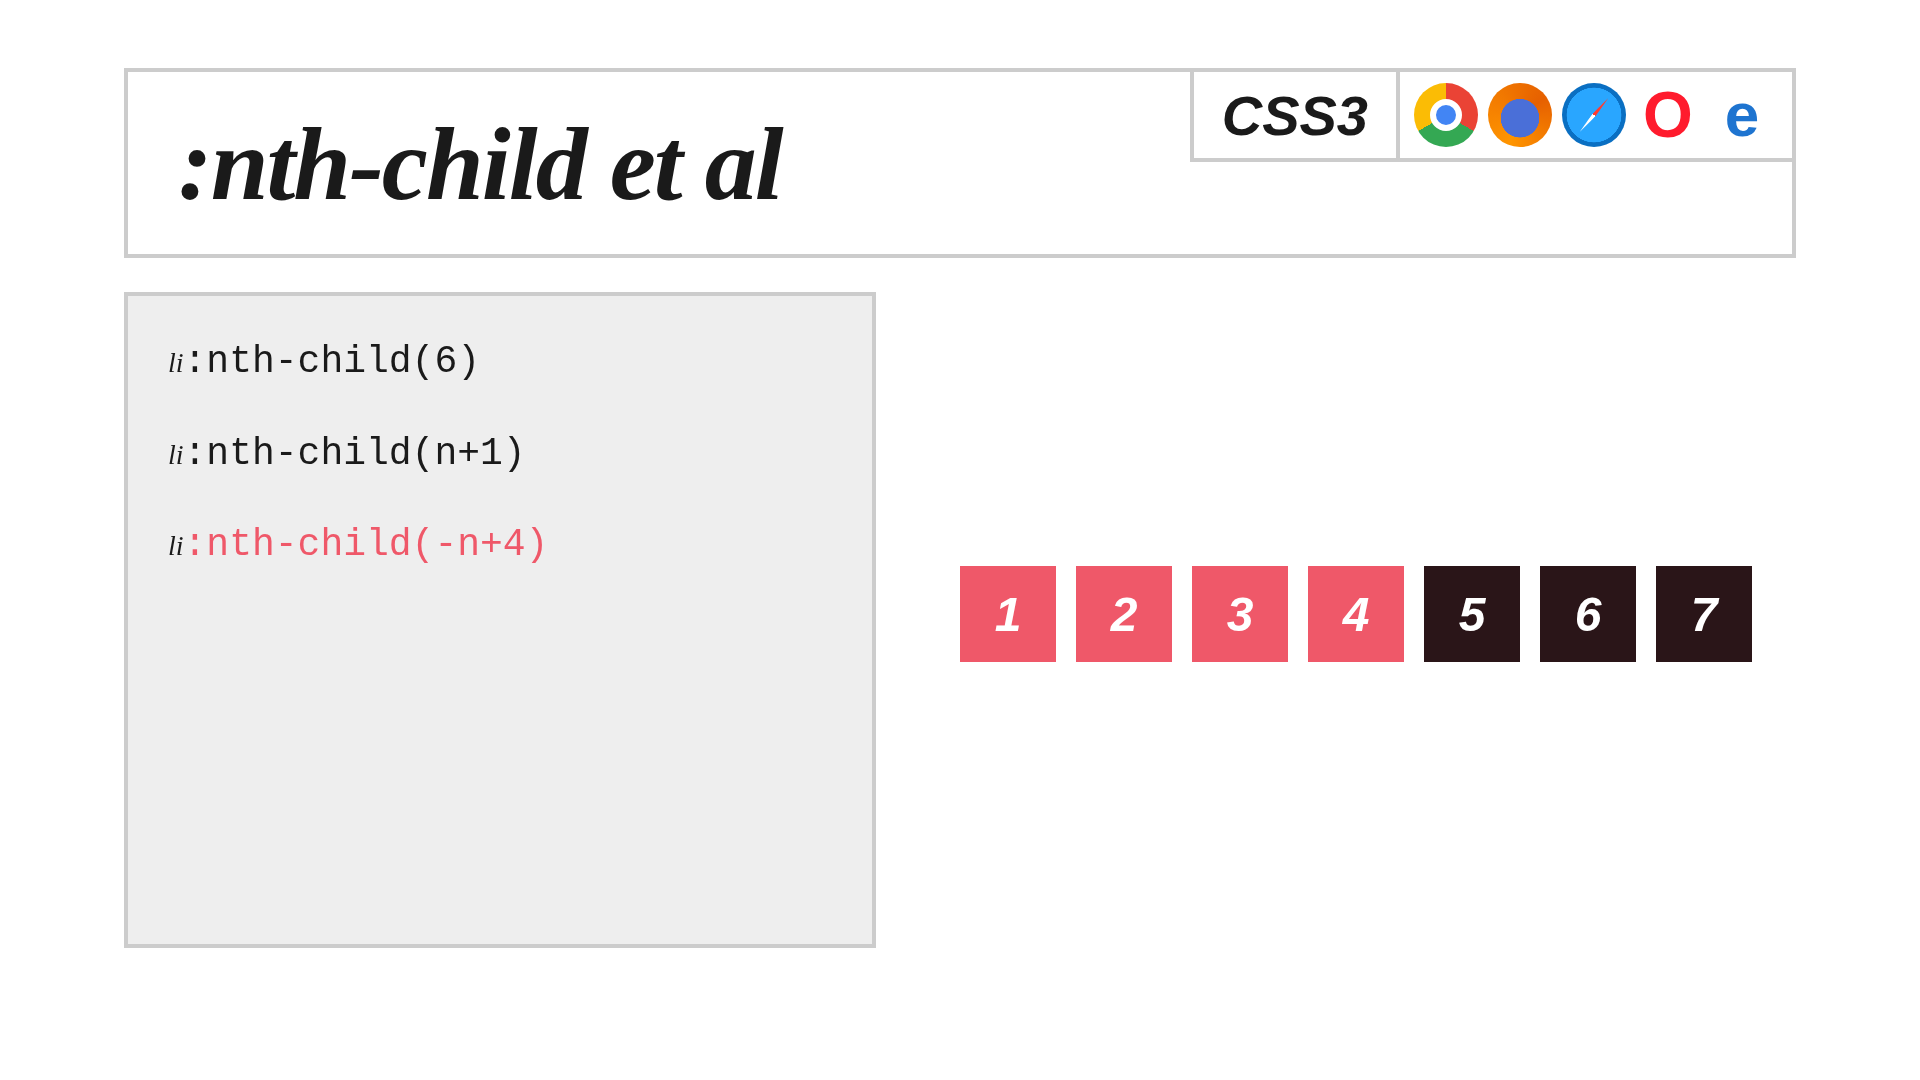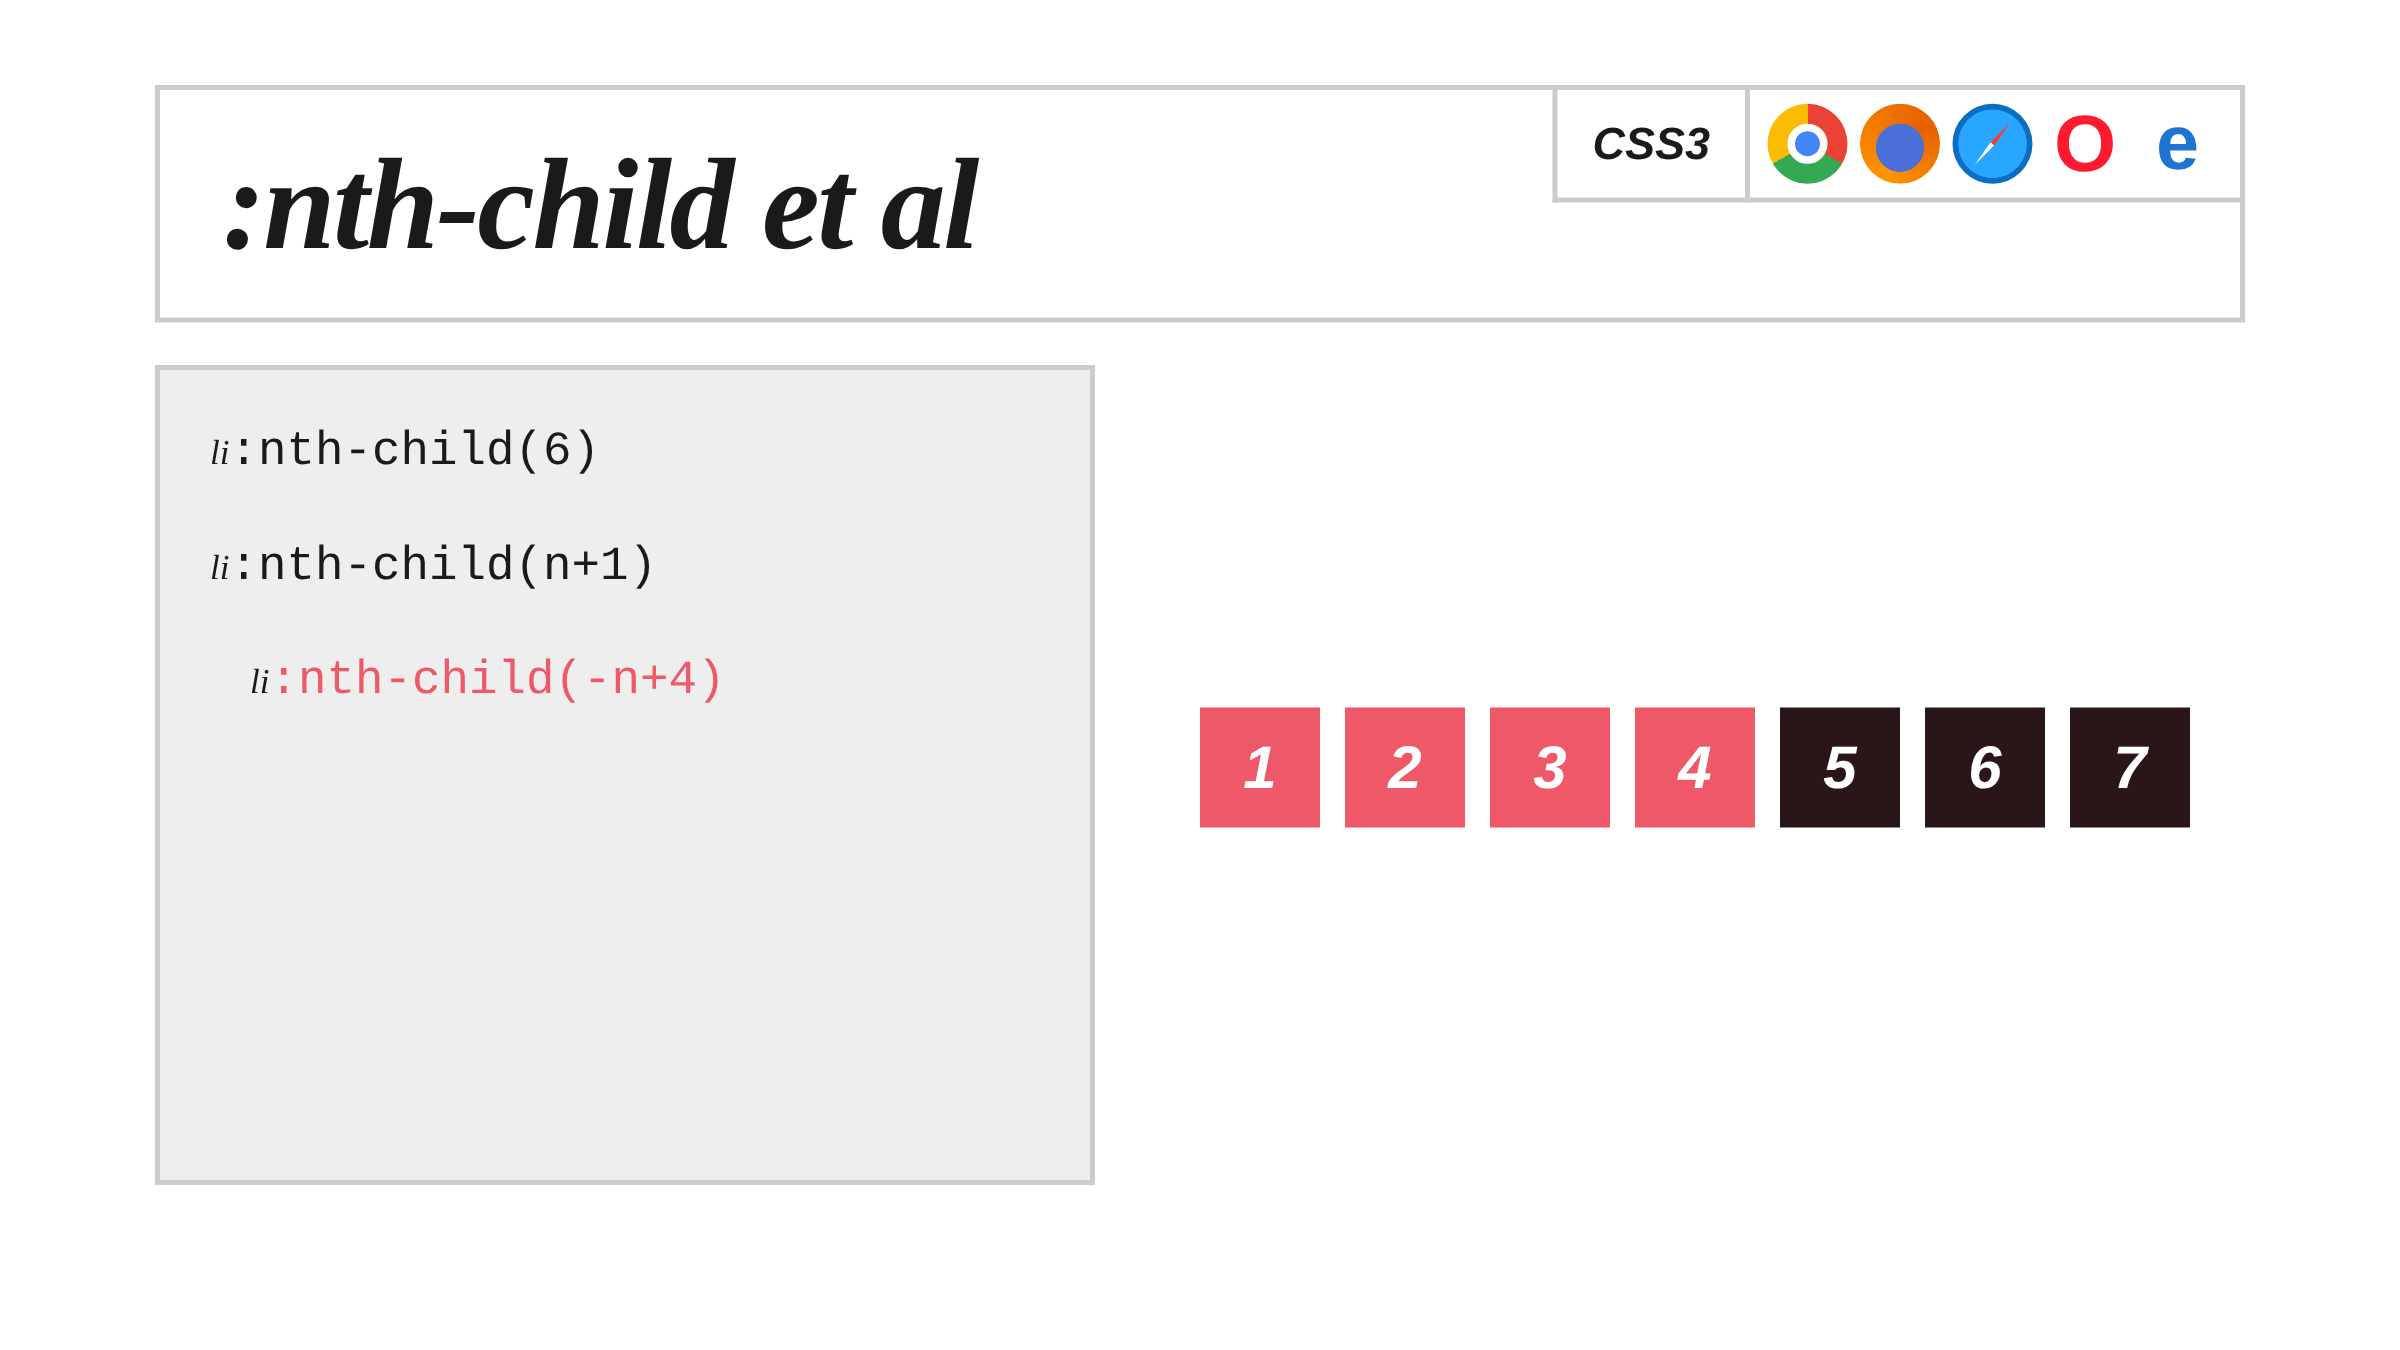--- a/index.html
+++ b/index.html
@@ -25,21 +25,21 @@
   .title{
     font-size:104px;font-style:italic;font-weight:700;letter-spacing:-2px;
     font-family:Georgia,"Times New Roman",serif;
   }
   .support-box{
     flex:0 0 auto;display:flex;align-items:flex-start;
   }
   .spec-cell{
     border-left:4px solid var(--border);border-bottom:4px solid var(--border);
     height:90px;display:flex;align-items:center;padding:0 28px;
-    font-size:36px;font-style:italic;font-weight:700;
+    font-size:56px;font-style:italic;font-weight:700;
     font-family:"Trebuchet MS","Segoe UI",sans-serif;
   }
   .icons-cell{
     border-left:4px solid var(--border);border-bottom:4px solid var(--border);
     height:90px;display:flex;align-items:center;padding:0 18px 0 14px;gap:10px;
   }
   .browser-icon{width:64px;height:64px;display:flex;align-items:center;justify-content:center;}
   
   .chrome{border-radius:50%;background:
     conic-gradient(#ea4335 0 120deg,#34a853 120deg 240deg,#fbbc05 240deg 360deg);
@@ -59,21 +59,21 @@
   .code-panel{
     position:absolute;left:124px;top:292px;width:752px;height:656px;
     border:4px solid var(--border);background:var(--panel);
     padding:44px 40px;
   }
   .code-line{
     font-family:"Menlo","Consolas","Courier New",monospace;
     font-size:38px;line-height:1.15;margin-bottom:48px;white-space:pre;
   }
   .code-line .li{font-style:italic;font-family:Georgia,"Times New Roman",serif;font-size:28px;}
-  .code-line.hl{color:var(--pink);margin-left:32px;}
+  .code-line.hl{color:var(--pink);}
   .code-line.hl .li{color:var(--text);}
 
   .boxes{
     position:absolute;left:960px;top:566px;display:flex;gap:20px;
   }
   .num-box{
     width:96px;height:96px;display:flex;align-items:center;justify-content:center;
     font-family:"Trebuchet MS","Segoe UI",sans-serif;font-size:48px;font-weight:700;font-style:italic;
     color:var(--box-text);
   }

